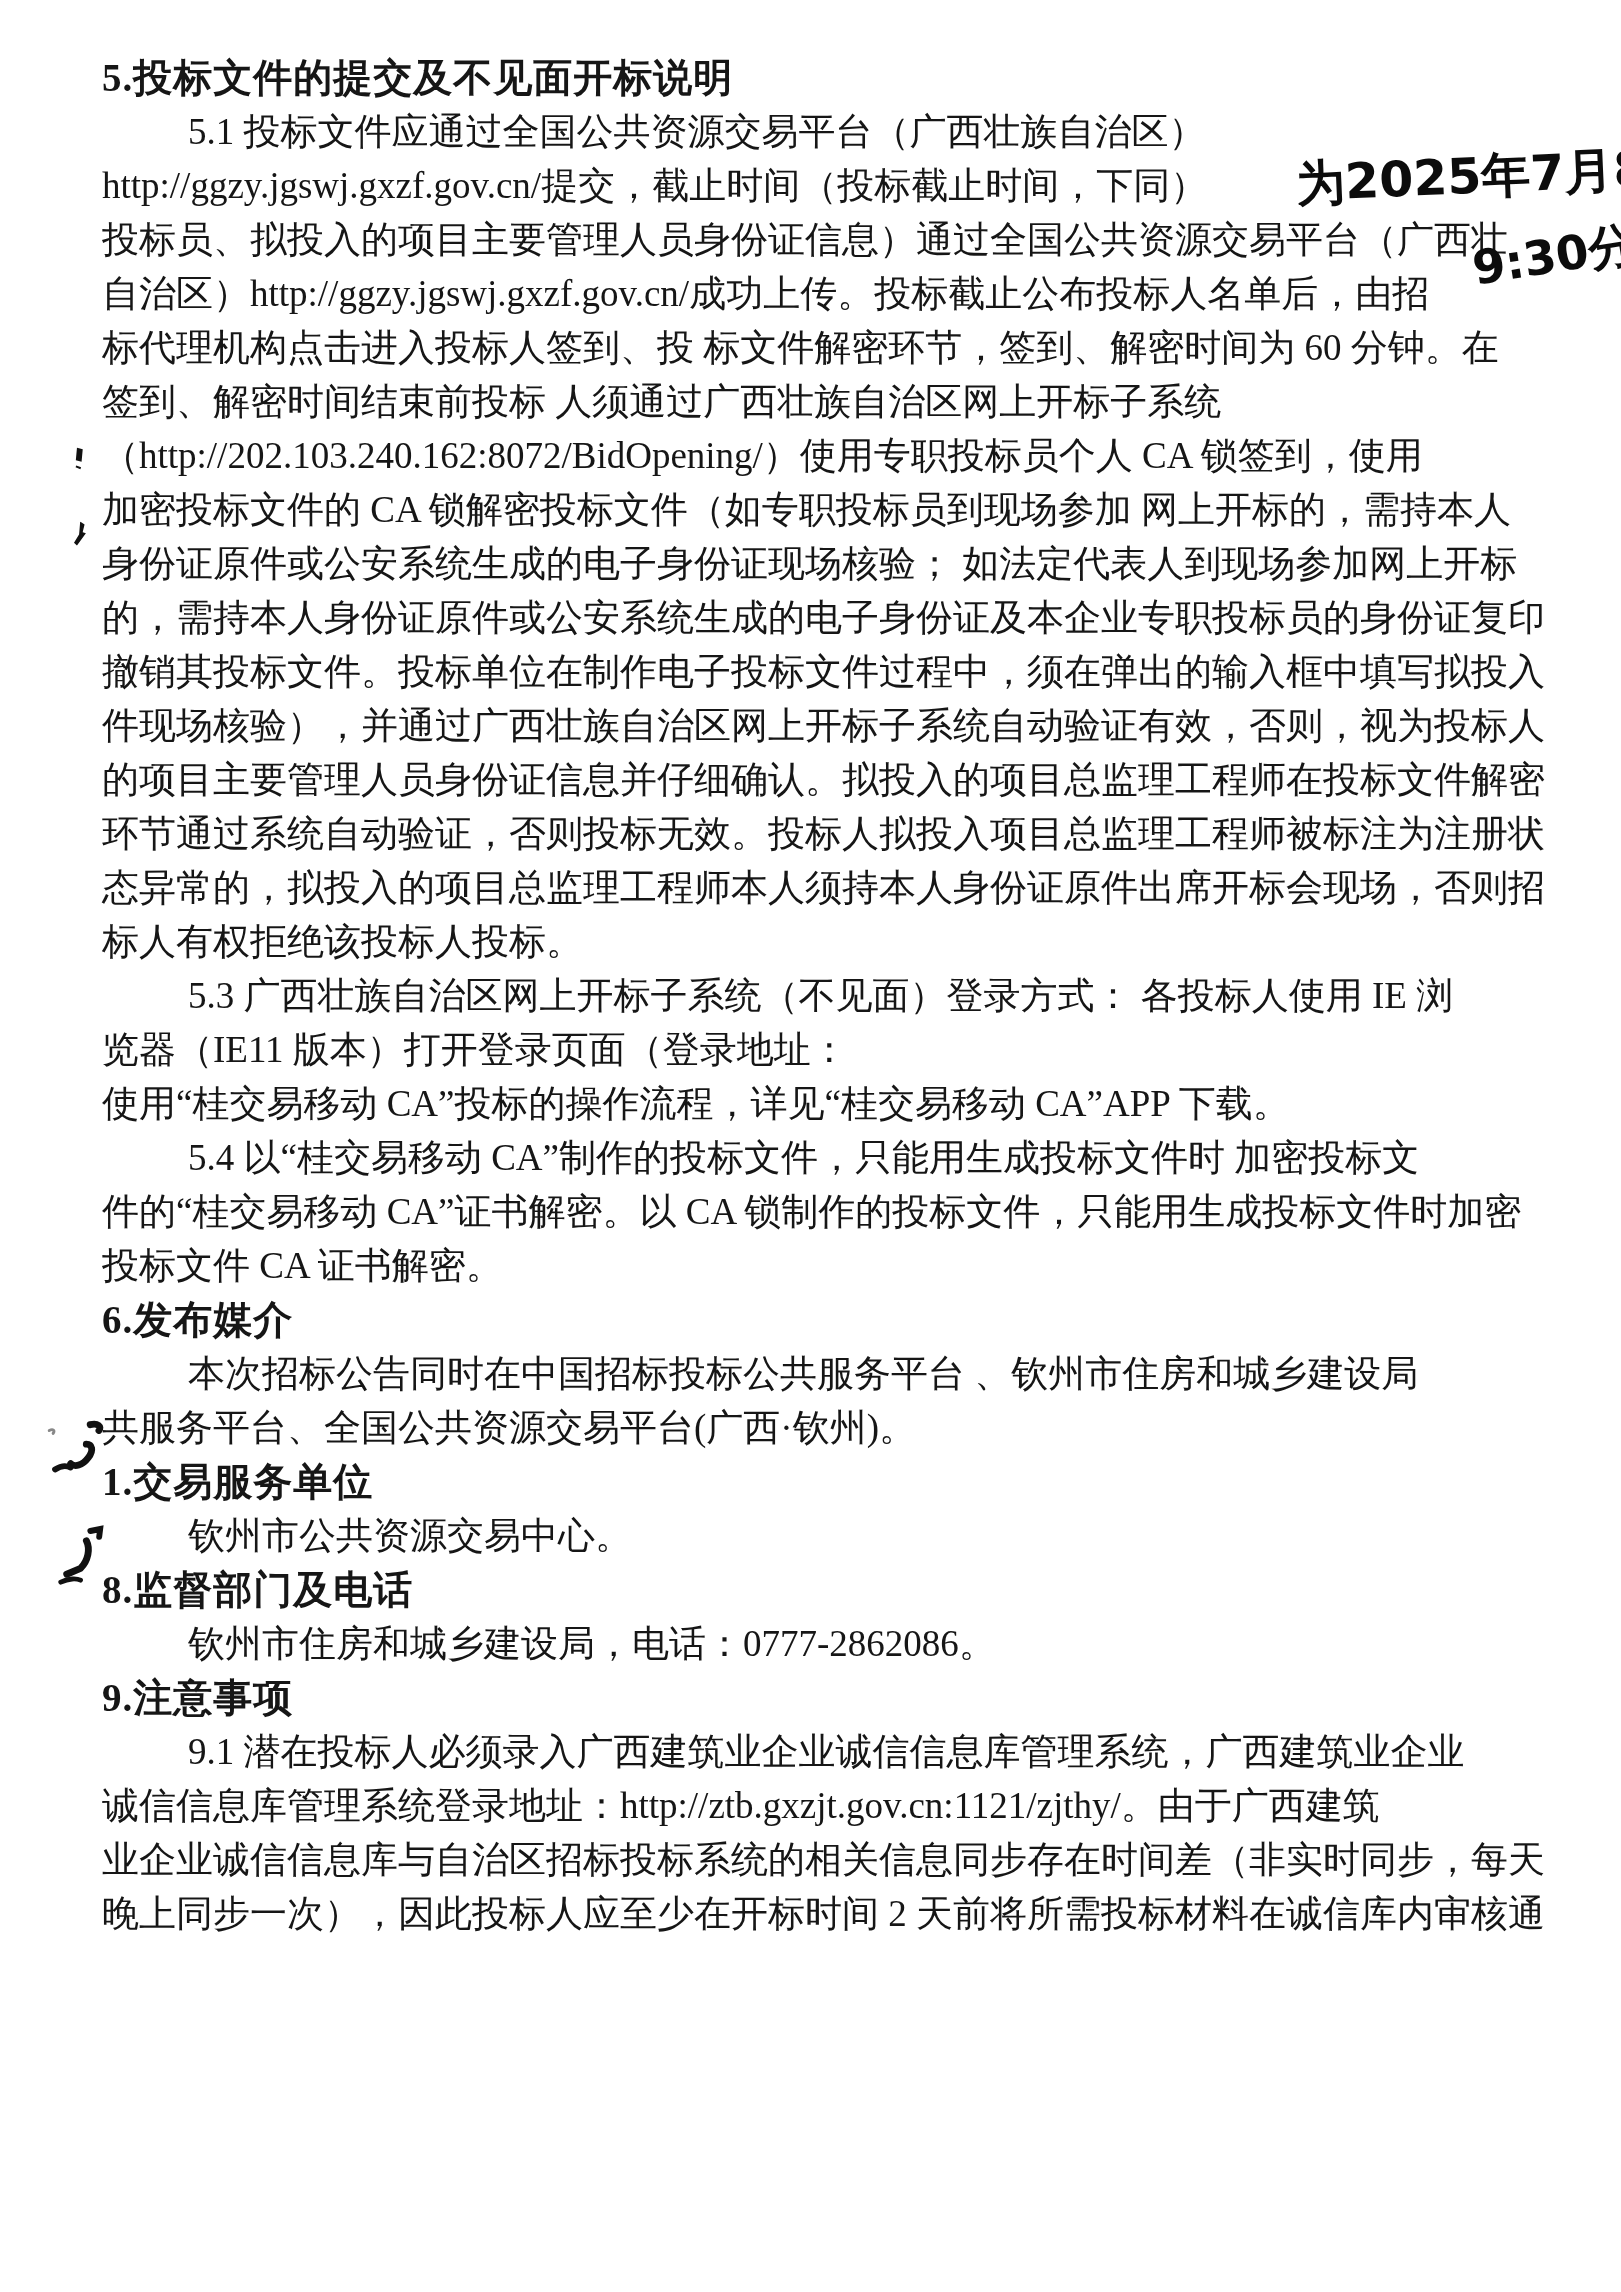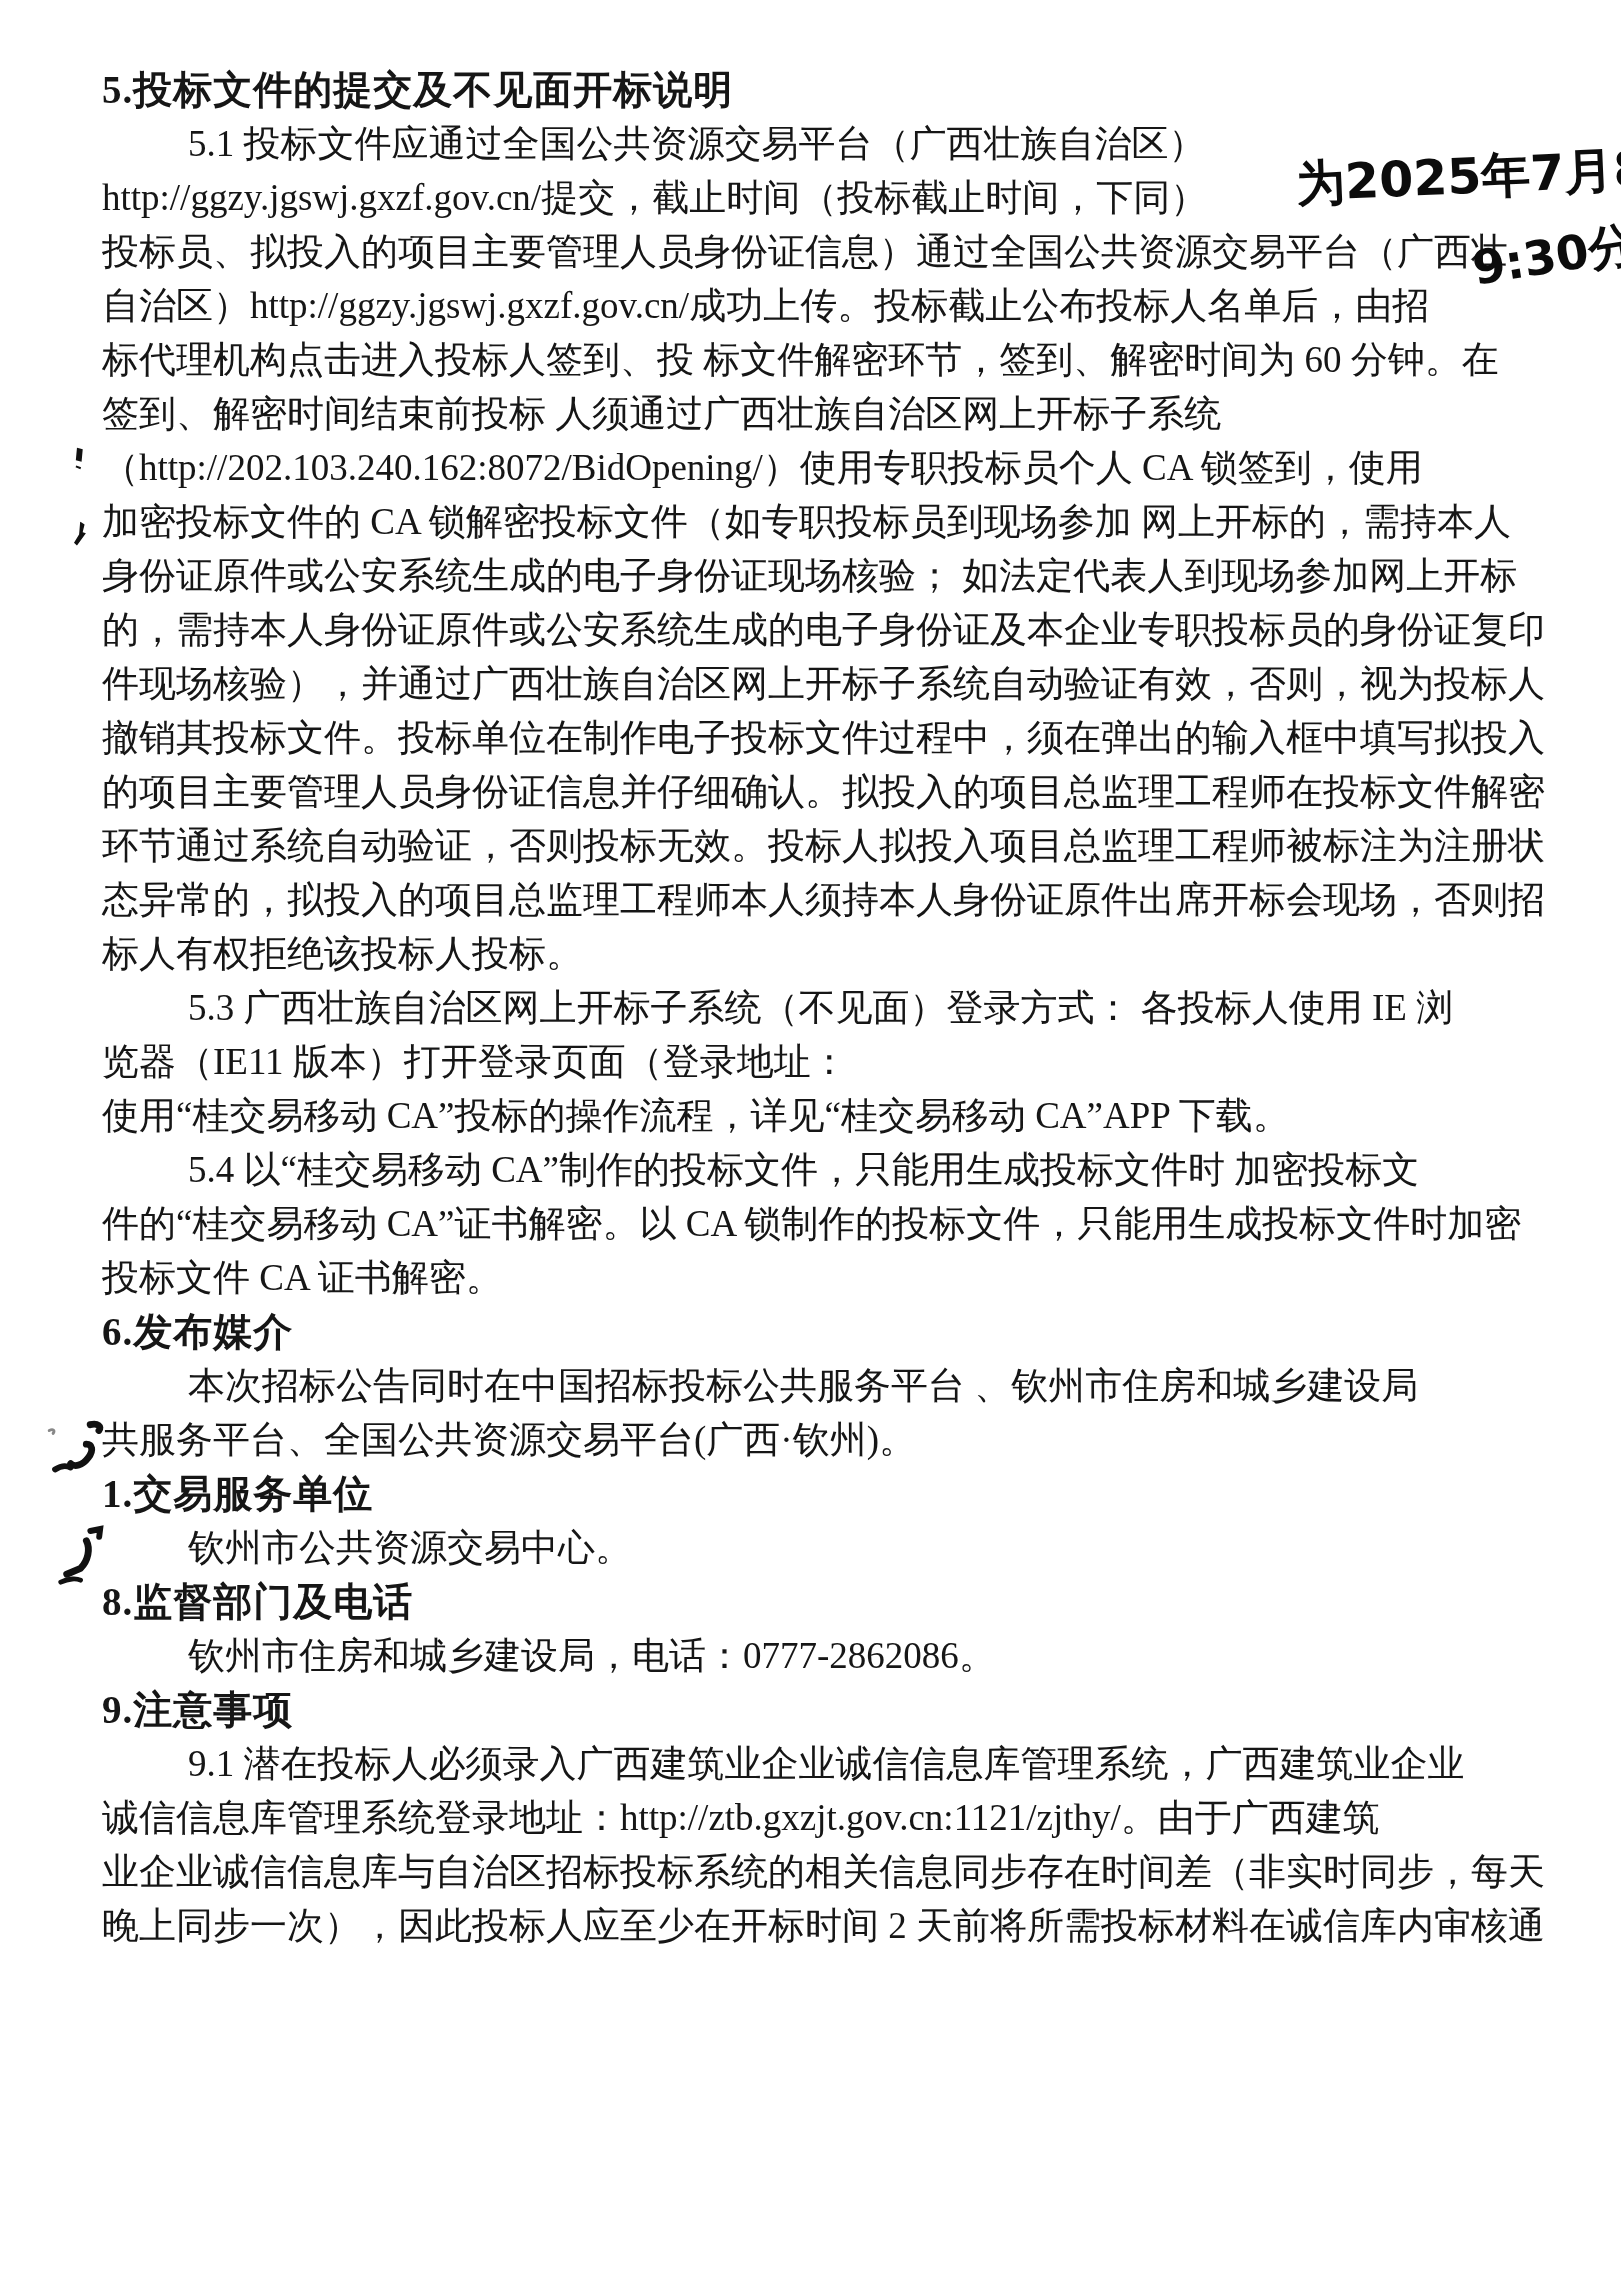--- a/index.html
+++ b/index.html
@@ -11,21 +11,21 @@
     position: relative;
     width: 1621px;
     height: 2293px;
     background: #ffffff;
     overflow: hidden;
     font-family: "Liberation Serif", "DejaVu Serif", serif;
   }
   #doc {
     position: absolute;
     left: 102px;
-    top: 63px;
+    top: 51px;
     width: 1446px;
     color: #161616;
     font-size: 37px;
     line-height: 54px;
   }
   .line {
     white-space: pre;
     height: 54px;
   }
   .line.heading {
@@ -69,22 +69,22 @@
       <div class="line indent">5.1 投标文件应通过全国公共资源交易平台（广西壮族自治区）</div>
       <div class="line">http://ggzy.jgswj.gxzf.gov.cn/提交，截止时间（投标截止时间，下同）</div>
       <div class="line">投标员、拟投入的项目主要管理人员身份证信息）通过全国公共资源交易平台（广西壮</div>
       <div class="line">自治区）http://ggzy.jgswj.gxzf.gov.cn/成功上传。投标截止公布投标人名单后，由招</div>
       <div class="line">标代理机构点击进入投标人签到、投 标文件解密环节，签到、解密时间为 60 分钟。在</div>
       <div class="line">签到、解密时间结束前投标 人须通过广西壮族自治区网上开标子系统</div>
       <div class="line">（http://202.103.240.162:8072/BidOpening/）使用专职投标员个人 CA 锁签到，使用</div>
       <div class="line">加密投标文件的 CA 锁解密投标文件（如专职投标员到现场参加 网上开标的，需持本人</div>
       <div class="line">身份证原件或公安系统生成的电子身份证现场核验； 如法定代表人到现场参加网上开标</div>
       <div class="line">的，需持本人身份证原件或公安系统生成的电子身份证及本企业专职投标员的身份证复印</div>
+      <div class="line">撤销其投标文件。投标单位在制作电子投标文件过程中，须在弹出的输入框中填写拟投入</div>
       <div class="line">件现场核验），并通过广西壮族自治区网上开标子系统自动验证有效，否则，视为投标人</div>
-      <div class="line">撤销其投标文件。投标单位在制作电子投标文件过程中，须在弹出的输入框中填写拟投入</div>
       <div class="line">的项目主要管理人员身份证信息并仔细确认。拟投入的项目总监理工程师在投标文件解密</div>
       <div class="line">环节通过系统自动验证，否则投标无效。投标人拟投入项目总监理工程师被标注为注册状</div>
       <div class="line">态异常的，拟投入的项目总监理工程师本人须持本人身份证原件出席开标会现场，否则招</div>
       <div class="line">标人有权拒绝该投标人投标。</div>
       <div class="line indent">5.3 广西壮族自治区网上开标子系统（不见面）登录方式： 各投标人使用 IE 浏</div>
       <div class="line">览器（IE11 版本）打开登录页面（登录地址：</div>
       <div class="line">使用“桂交易移动 CA”投标的操作流程，详见“桂交易移动 CA”APP 下载。</div>
       <div class="line indent">5.4 以“桂交易移动 CA”制作的投标文件，只能用生成投标文件时 加密投标文</div>
       <div class="line">件的“桂交易移动 CA”证书解密。以 CA 锁制作的投标文件，只能用生成投标文件时加密</div>
       <div class="line">投标文件 CA 证书解密。</div>

